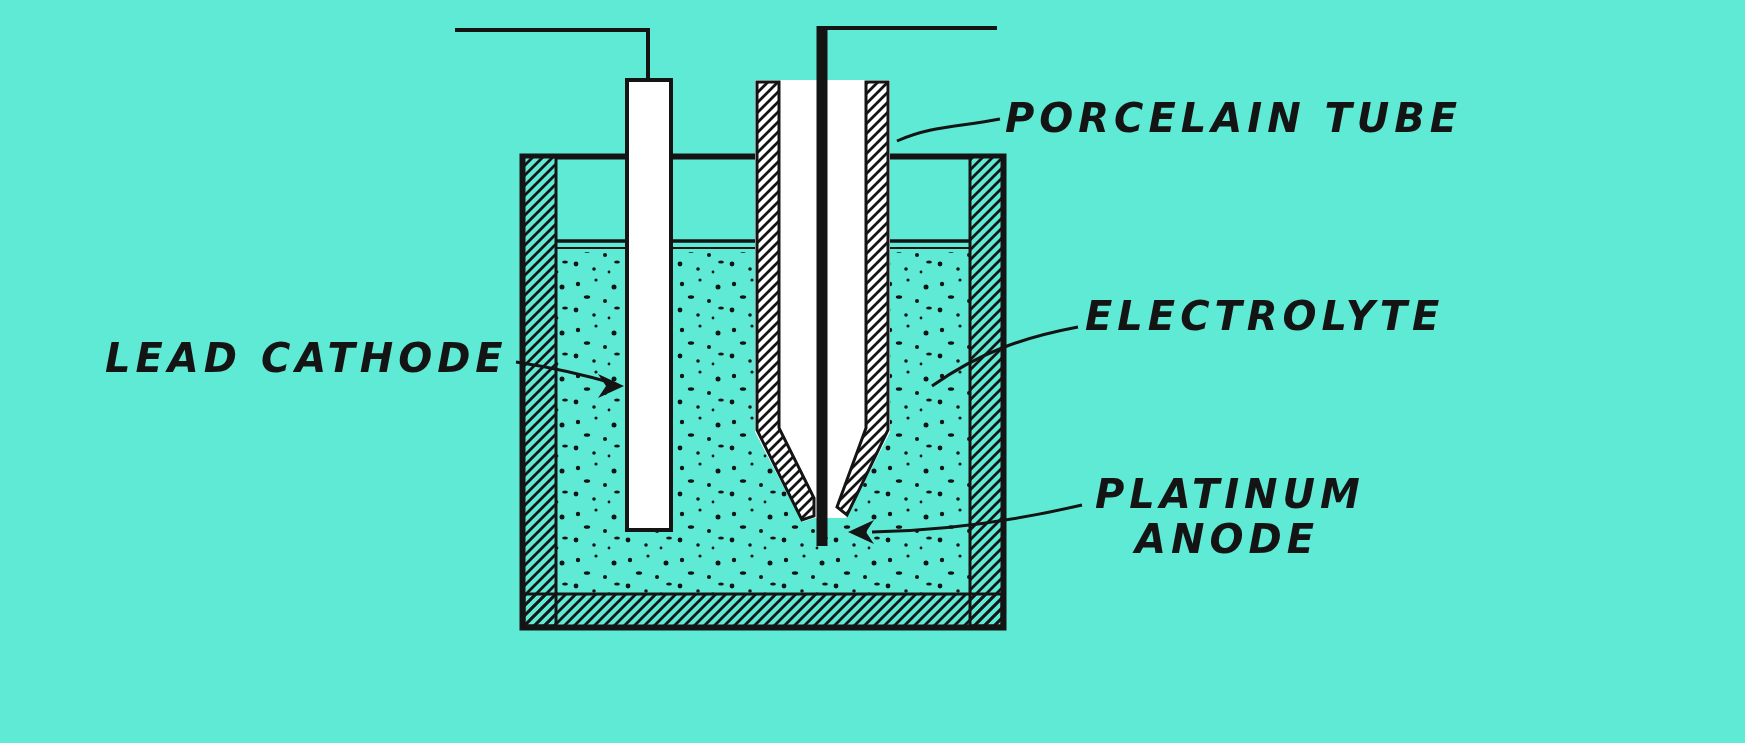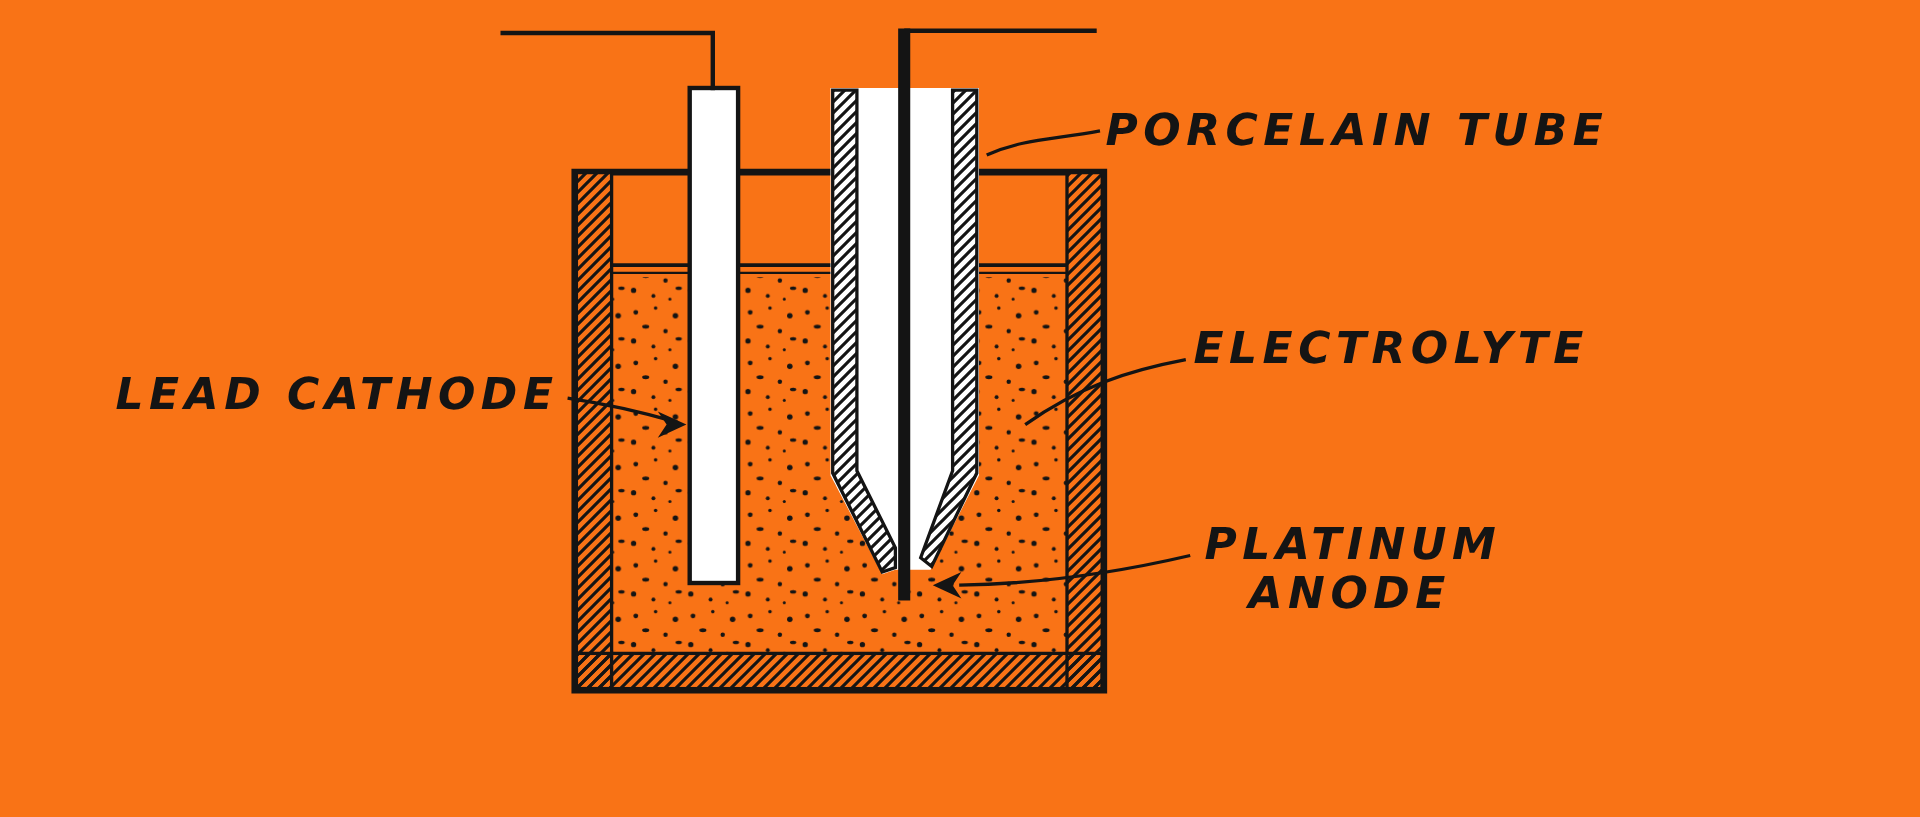--- a/index.html
+++ b/index.html
@@ -4,21 +4,21 @@
 <style>
   html, body {
     margin: 0;
     padding: 0;
     background: #ffffff;
   }
   .stage {
     position: relative;
     width: 1745px;
     height: 743px;
-    background: #f97316;
+    background: #5eead4;
     overflow: hidden;
   }
   svg {
     display: block;
   }
   .ink-line {
     stroke: #141414;
     fill: none;
   }
   .lbl {

